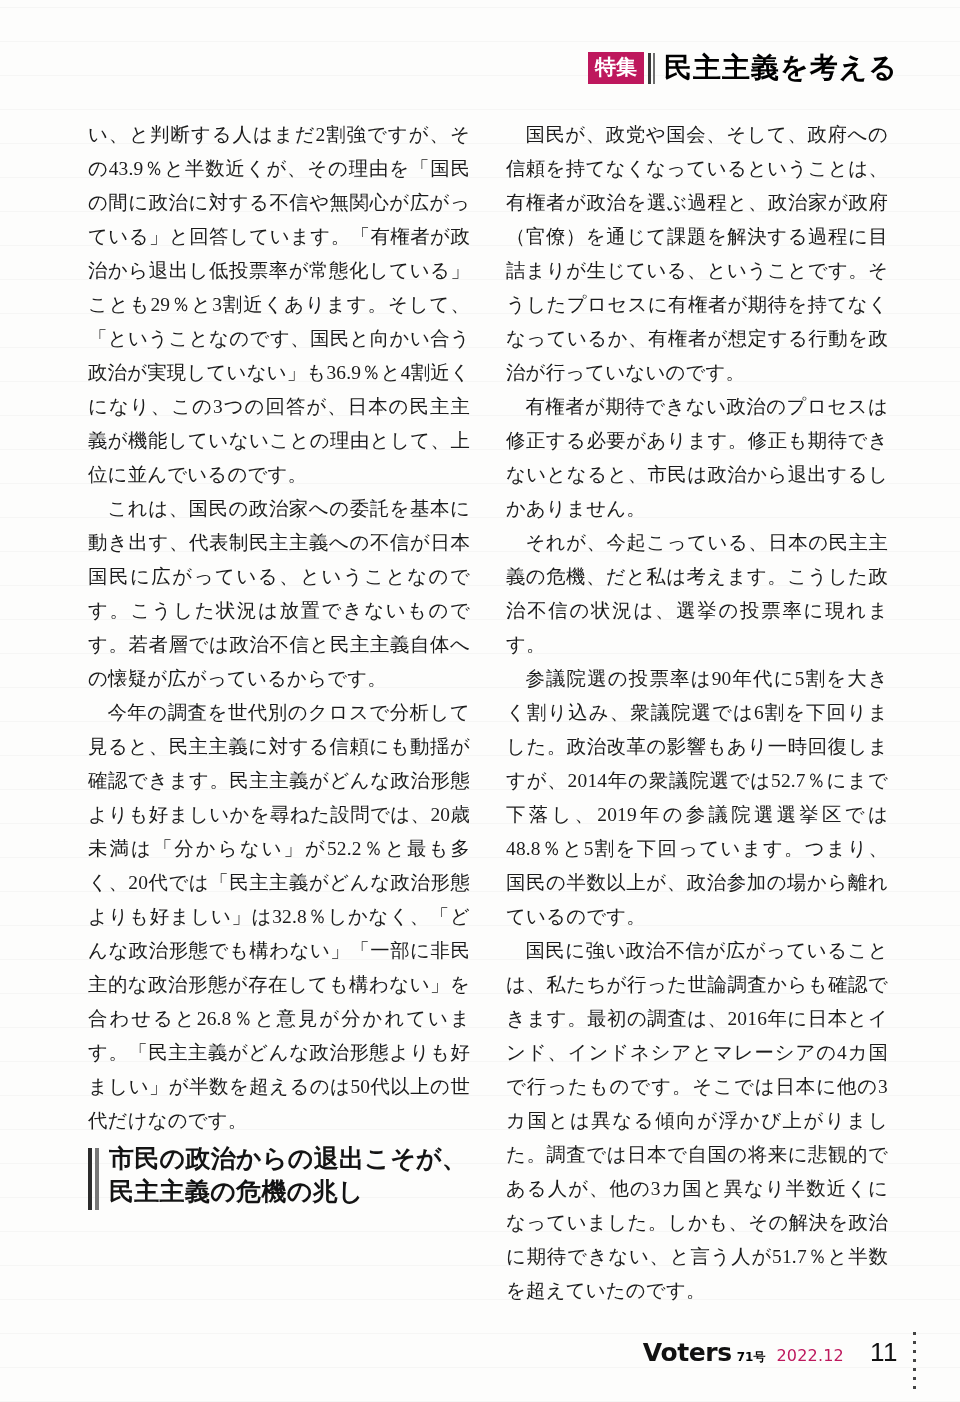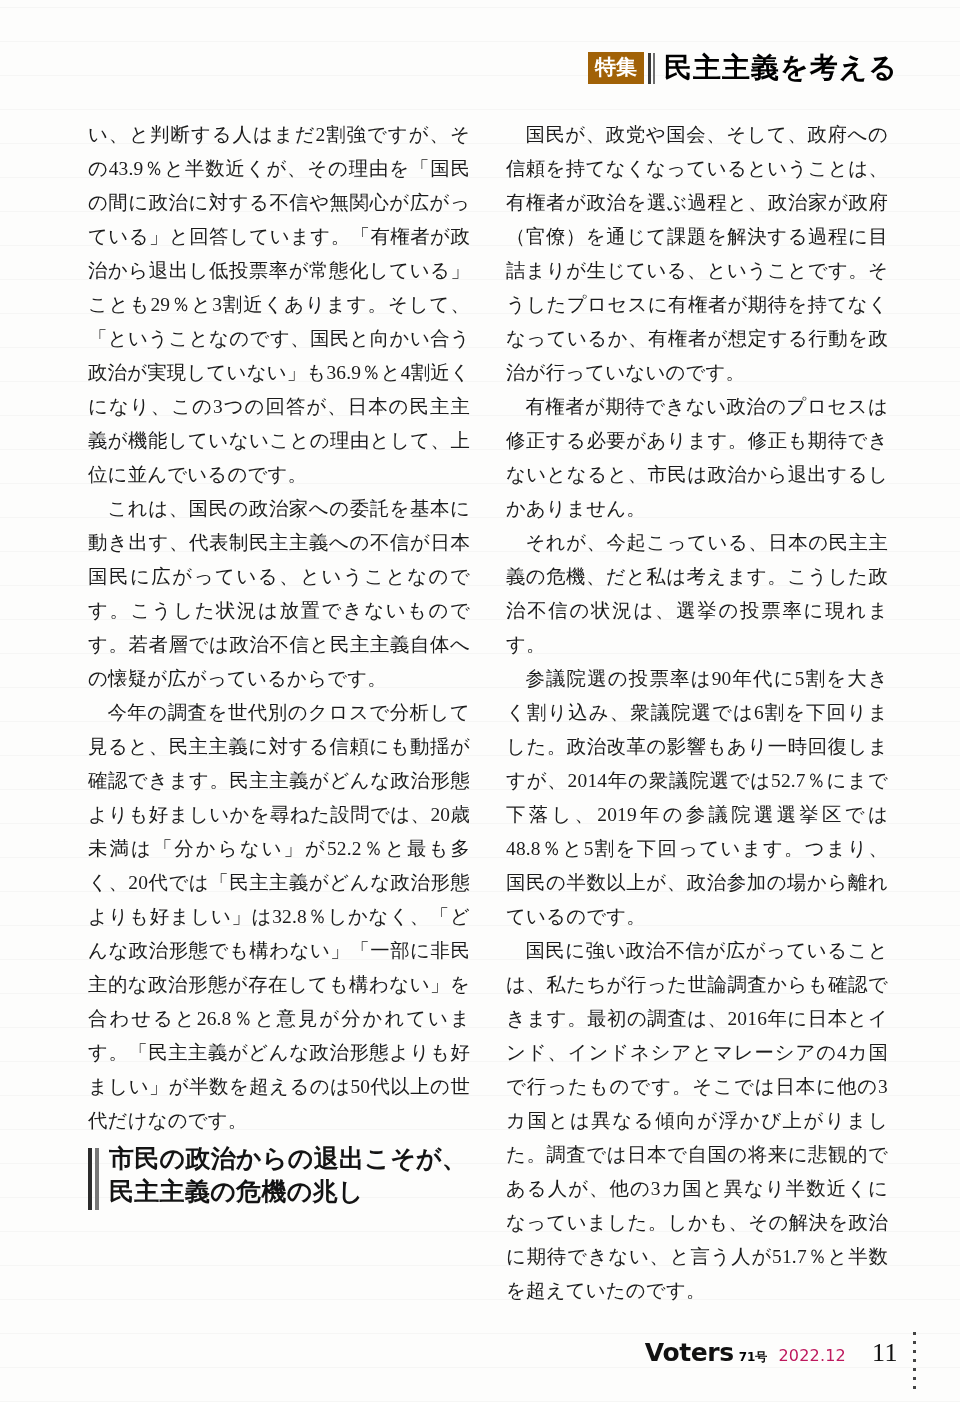--- a/index.html
+++ b/index.html
@@ -35,21 +35,21 @@
   
   .masthead {
     position: absolute;
     top: 52px;
     right: 62px;
     display: flex;
     align-items: center;
     gap: 0px;
   }
   .feature-tag {
-    background: #a16207;
+    background: #be185d;
     color: #ffffff;
     font-family: "Liberation Serif", "DejaVu Serif", serif;
     font-weight: bold;
     font-size: 21px;
     line-height: 1;
     padding: 5px 7px 6px 7px;
     letter-spacing: 0px;
   }
   .tag-bars {
     display: flex;
@@ -162,21 +162,21 @@
     position: absolute;
     right: 44px;
     bottom: 8px;
     height: 62px;
     width: 3px;
     background-image: linear-gradient(to bottom, #444 0 3px, transparent 3px 9px);
     background-size: 3px 9px;
     background-repeat: repeat-y;
   }
   .pagenum {
-    font-family: Liberation Serif, serif;
+    font-family: Liberation Sans, sans-serif;
     font-size: 26px;
     margin-left: 26px;
     color: #111111;
     letter-spacing: 0.5px;
   }
 </style>
 </head>
 <body>
 
 <div class="page">

